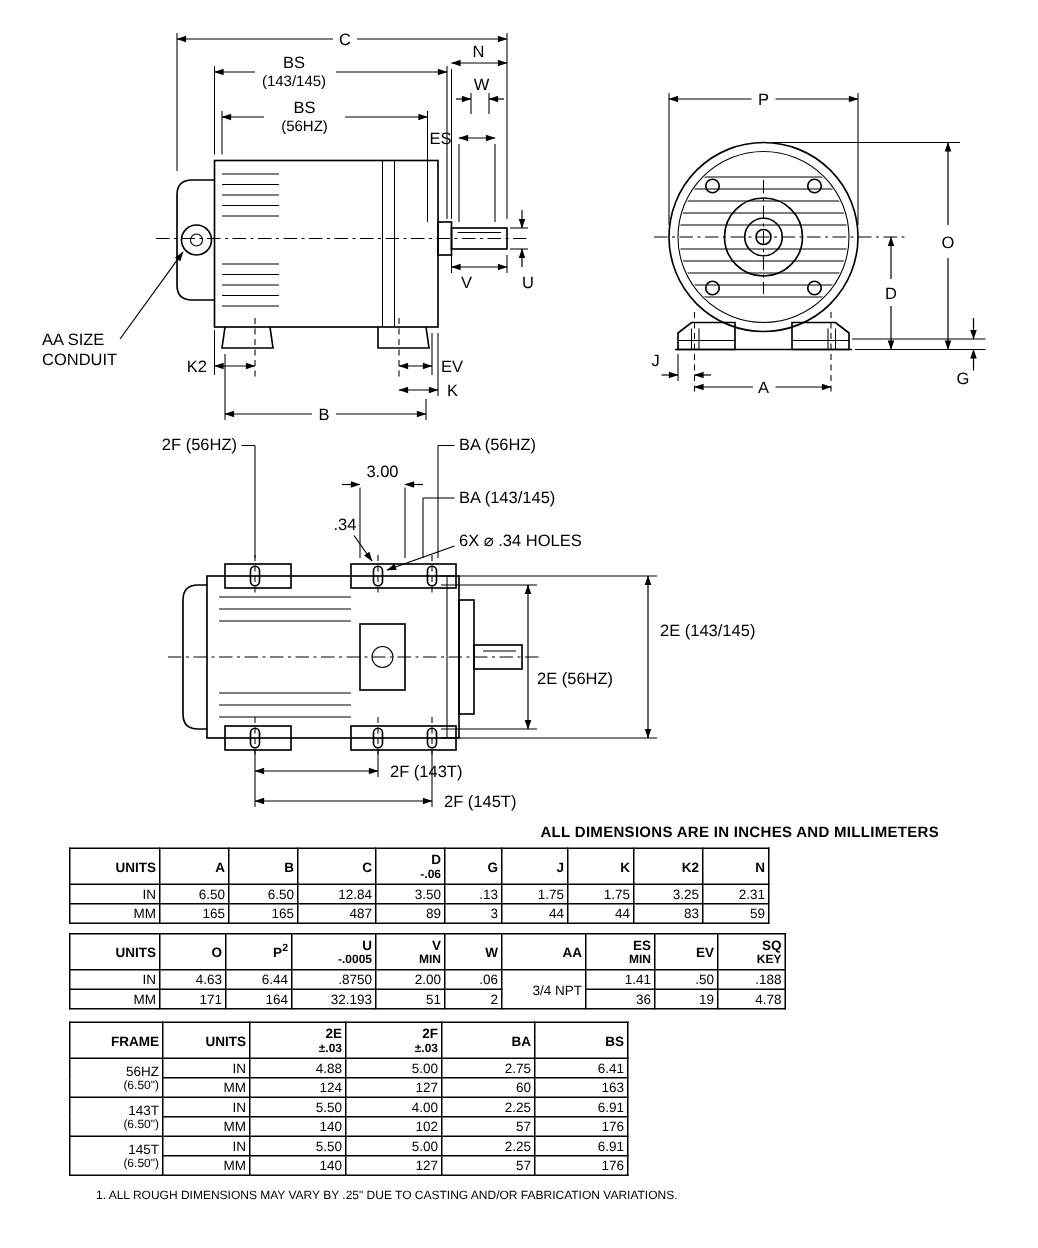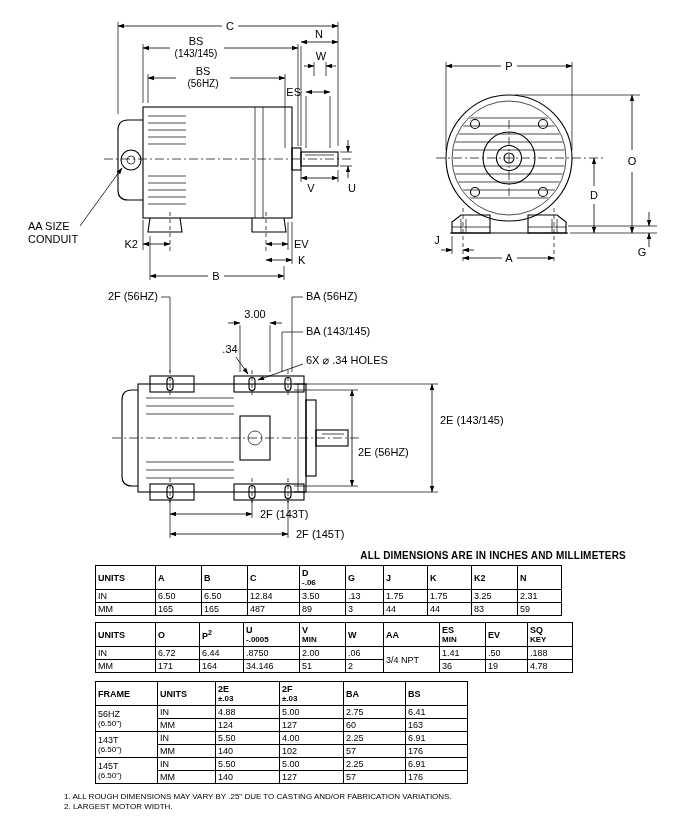--- a/index.html
+++ b/index.html
@@ -9,21 +9,21 @@
   .obj{fill:none;stroke:#000;stroke-width:1.1}
   .thin{fill:none;stroke:#000;stroke-width:0.7}
   .dim{fill:none;stroke:#000;stroke-width:0.8}
   .cl{fill:none;stroke:#000;stroke-width:0.7;stroke-dasharray:9 3 2 3}
   .dash{fill:none;stroke:#000;stroke-width:0.7;stroke-dasharray:4 3}
   .lbl{font:11px "Liberation Sans",sans-serif;fill:#000}
   .sm{font-size:10px}
   .lblm{text-anchor:middle}
   .lble{text-anchor:end}
   .title{font:bold 10px "Liberation Sans",sans-serif;text-align:right;width:560px;margin:2px 0 0 66px;letter-spacing:.2px}
-  .tbl{border-collapse:collapse;table-layout:fixed;text-align:left;margin:4px 0 0 95px;font:9px "Liberation Sans",sans-serif}
+  .tbl{border-collapse:collapse;table-layout:fixed;text-align:right;margin:4px 0 0 46px;font:9px "Liberation Sans",sans-serif}
   .tbl th,.tbl td{border:1px solid #000;padding:0 2px;height:13px;vertical-align:middle;overflow:hidden}
   .tbl th{font-weight:bold;height:24px}
   .h1,.fr1{display:block;line-height:10px}
   .h2,.fr2{display:block;font-size:8px;line-height:9px}
   sup{font-size:7px}
   #t2{margin-top:6px}
   #t3{margin-top:8px}
   .notes{margin:8px 0 0 64px;font-size:8px;line-height:10px}
 </style>
 </head>
@@ -375,35 +375,35 @@
           <span class="h2">MIN</span>
         </th>
       <th><span>EV</span></th>
       <th>
           <span class="h1">SQ</span>
           <span class="h2">KEY</span>
         </th>
     </tr>
     <tr>
       <td>IN</td>
-      <td>6.72</td>
+      <td>4.63</td>
       <td>6.44</td>
       <td>.8750</td>
       <td>2.00</td>
       <td>.06</td>
       <td rowspan="2">3/4 NPT</td>
       <td>1.41</td>
       <td>.50</td>
       <td>.188</td>
     </tr>
     <tr>
       <td>MM</td>
       <td>171</td>
       <td>164</td>
-      <td>34.146</td>
+      <td>32.193</td>
       <td>51</td>
       <td>2</td>
       <td>36</td>
       <td>19</td>
       <td>4.78</td>
     </tr>
   </tbody>
 </table>
 
 <table class="tbl" id="t3">
@@ -482,14 +482,13 @@
       <td>140</td>
       <td>127</td>
       <td>57</td>
       <td>176</td>
     </tr>
   </tbody>
 </table>
 
 <div class="notes">
   <div>1. ALL ROUGH DIMENSIONS MAY VARY BY .25" DUE TO CASTING AND/OR FABRICATION VARIATIONS.</div>
-  <div>2. LARGEST MOTOR WIDTH.</div>
 </div>
 
 </body></html>

